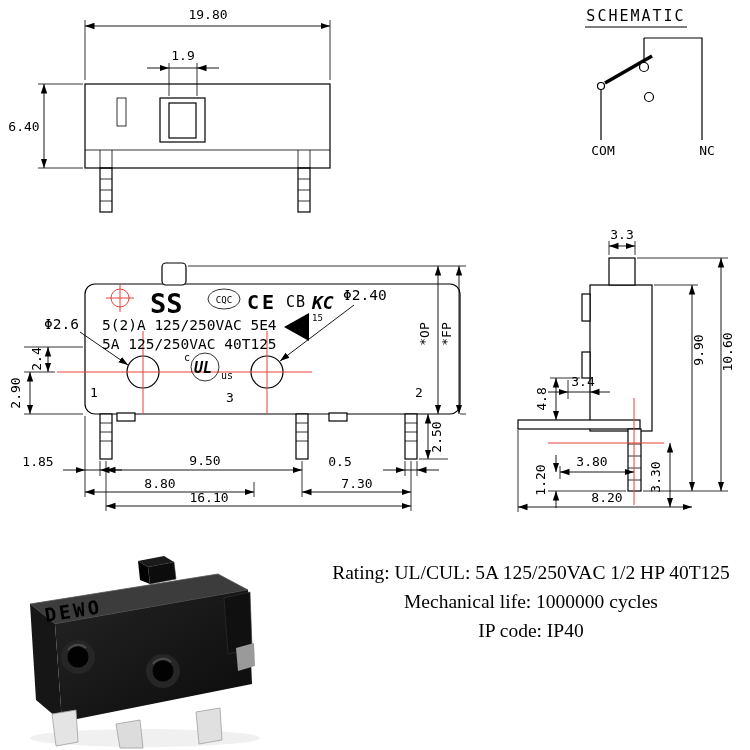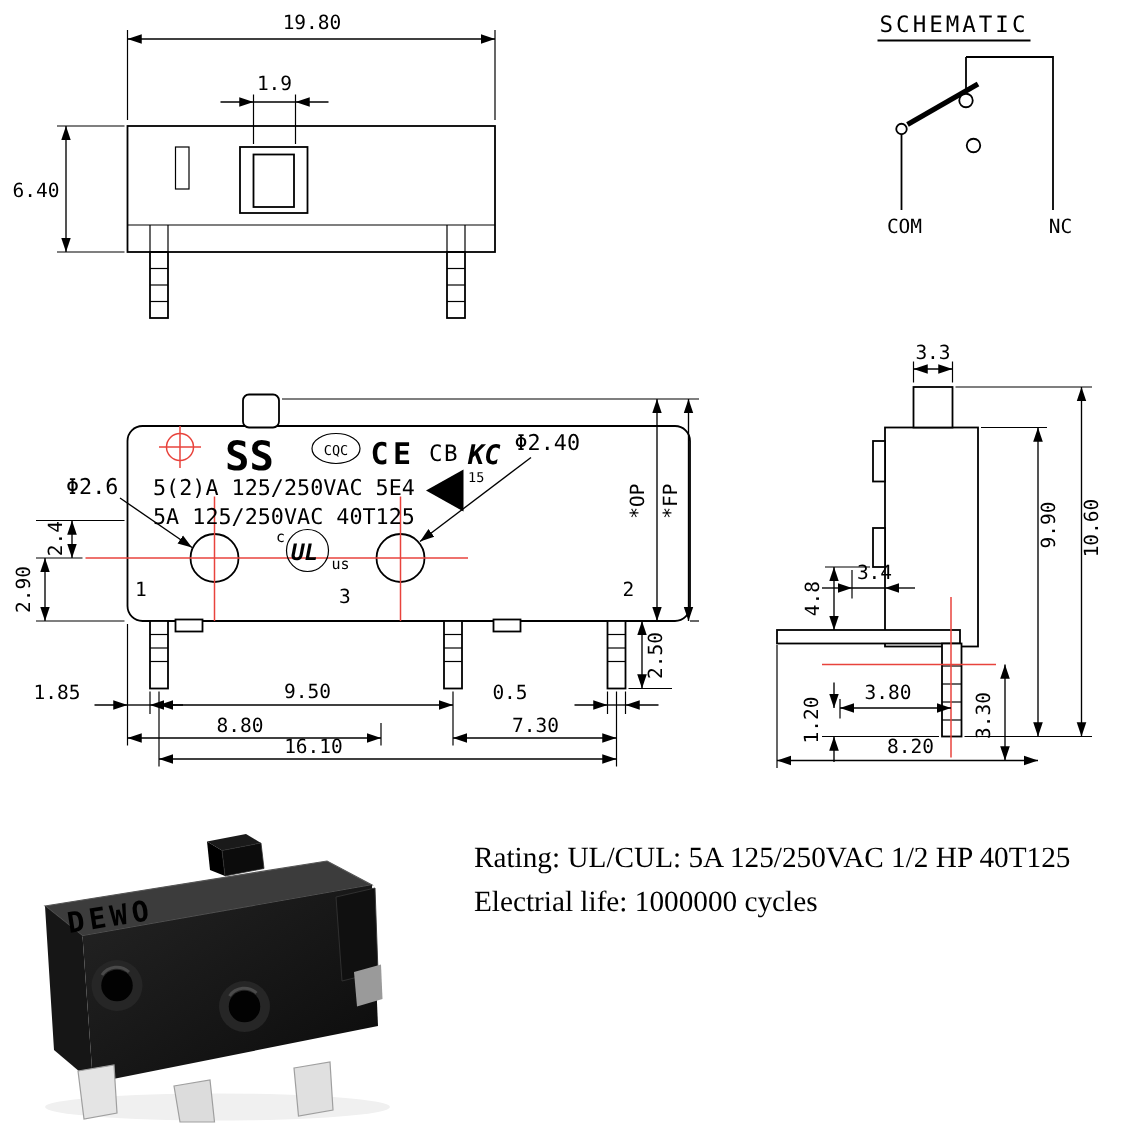--- a/index.html
+++ b/index.html
@@ -20,21 +20,21 @@
   
   text { fill:#000; font-family:"DejaVu Sans Mono", monospace; }
   .dimtext { font-size:13px; }
   .label   { font-size:14.5px; }
   .mid  { text-anchor:middle; }
   .schtitle { font-size:15px; letter-spacing:2px; }
 
   
   .specs { position:absolute; left:316px; top:558px; width:430px;
            font-family:"Liberation Serif", serif; font-size:19.5px; color:#000; }
-  .spec-line { line-height:29px; white-space:nowrap; }
+  .spec-line { line-height:29px; white-space:nowrap;text-align:center; }
   .spec-line.indent { padding-left:72px; }
 </style>
 </head>
 <body>
 
 <div class="page">
 
 <svg class="drawing" width="750" height="750" viewBox="0 0 750 750">
   <defs>
     <marker id="arr" markerWidth="10" markerHeight="8" refX="9.5" refY="4" orient="auto-start-reverse" markerUnits="userSpaceOnUse">
@@ -298,16 +298,17 @@
     <polygon points="224,598 250,592 252,648 228,654" fill="#101010" stroke="#333" stroke-width="0.6"></polygon>
     <polygon points="236,648 254,643 255,666 238,671" fill="#9a9a9a"></polygon>
     <polygon points="52,714 76,710 78,742 56,746" fill="#e4e4e4" stroke="#9f9f9f" stroke-width="0.8"></polygon>
     <polygon points="116,724 140,720 143,748 120,748" fill="#dcdcdc" stroke="#9f9f9f" stroke-width="0.8"></polygon>
     <polygon points="196,712 220,708 222,740 199,744" fill="#e0e0e0" stroke="#9f9f9f" stroke-width="0.8"></polygon>
   </g>
 </svg>
 
   <div class="specs">
     <div class="spec-line">Rating: UL/CUL: 5A 125/250VAC 1/2 HP 40T125</div>
-    <div class="spec-line">Electrial life: 1000000 cycles</div>
+    <div class="spec-line">Mechanical life: 1000000 cycles</div>
+    <div class="spec-line">IP code: IP40</div>
   </div>
 
 </div>
 
 </body></html>

